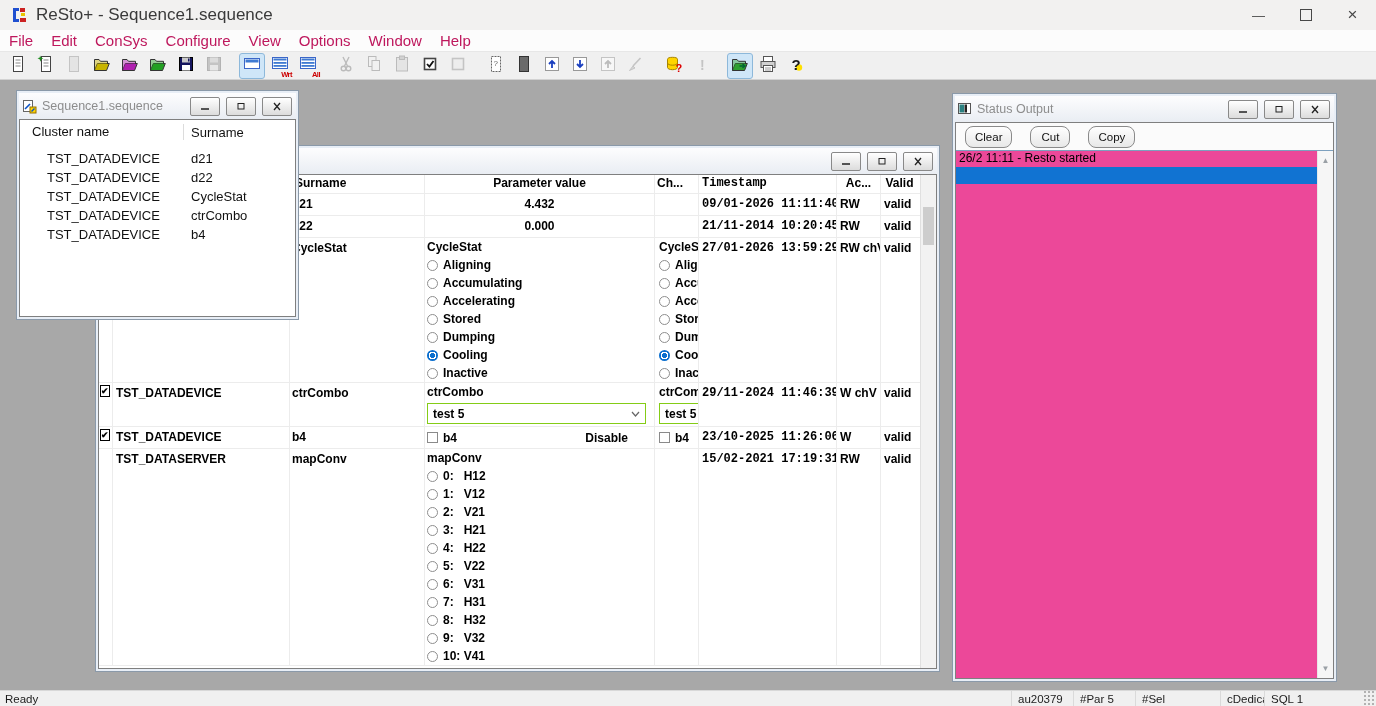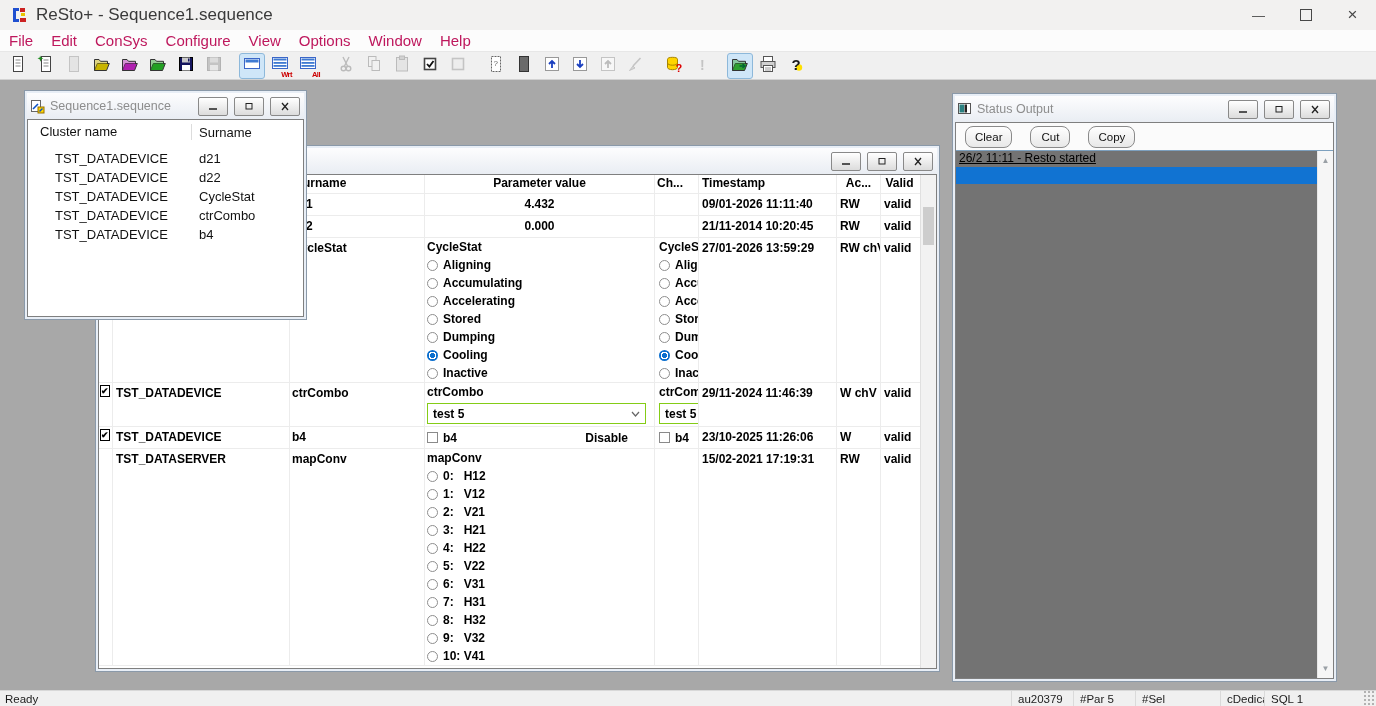--- a/index.html
+++ b/index.html
@@ -53,21 +53,21 @@
   
   .mtable{position:absolute;left:0;top:0;right:15px;bottom:0;font-weight:bold;font-size:12px;color:#000;}
   .mhead,.mrow{display:flex;border-bottom:1px solid #ececec;align-items:stretch;}
   .mcell{box-sizing:border-box;border-right:1px solid #ececec;overflow:hidden;
          white-space:nowrap;flex:0 0 auto;}
   .c-cb{width:14px;}
   .c-cluster{width:177px;padding-left:3px;}
   .c-surname{width:135px;padding-left:2px;}
   .c-param{width:230px;}
   .c-ch{width:44px;padding-left:2px;}
-  .c-ts{width:138px;padding-left:3px;}
+  .c-ts{width:138px;padding-left:3px;font-family:Liberation Mono, monospace;}
   .c-ac{width:44px;padding-left:3px;}
   .c-valid{width:37px;border-right:none;padding-left:3px;}
   .mhead{height:18px;line-height:17px;}
   .mhead .c-param,.mhead .c-valid,.mhead .c-ac{text-align:center;padding-left:0;}
   .mhead .c-surname{padding-left:5px;}
   .toptext{line-height:20px;}
   .mrow-simple{height:21px;}
   .num{text-align:center;line-height:20px;}
   .plabel{line-height:18px;padding-left:2px;}
   .opt{display:flex;align-items:center;height:18px;padding-left:2px;}
@@ -86,21 +86,21 @@
   .rowchk{width:12px;height:12px;border:1.5px solid #000;color:#000;font-size:9px;line-height:10px;
           text-align:center;margin-top:4px;margin-left:1px;box-sizing:border-box;font-weight:bold;}
   .vscroll{position:absolute;right:0;top:0;bottom:0;width:15px;background:#f2f2f2;border-left:1px solid #e0e0e0;}
   .vthumb{position:absolute;left:2px;right:2px;top:32px;height:38px;background:#cdcdcd;}
   
   .so-toolbar{height:27px;background:#fbfbfb;display:flex;align-items:center;gap:18px;
               padding-left:9px;border-bottom:1px solid #7da0be;}
   .so-btn{min-width:20px;height:20px;padding:0 9px;border:1px solid #8a8a8a;border-radius:8px;
           background:linear-gradient(#fefefe,#e8e8e8);font-size:11.5px;color:#111;
           display:flex;align-items:center;justify-content:center;}
-  .so-body{position:absolute;top:28px;left:0;right:0;bottom:0;background:#737373;text-decoration:underline;}
+  .so-body{position:absolute;top:28px;left:0;right:0;bottom:0;background:#ec4899;}
   .so-line{height:16px;font-size:12px;color:#000;padding-left:3px;white-space:nowrap;margin-right:15px;overflow:hidden;}
   .so-line.sel{height:17px;background:#1173d2;}
   .so-scroll{position:absolute;right:0;top:28px;bottom:0;width:15px;background:#f6f6f6;border-left:1px solid #e8e8e8;}
   .so-arrow{position:absolute;left:0;width:100%;text-align:center;font-size:8px;color:#9aa0a6;}
   
   .statusbar{position:absolute;bottom:0;left:0;width:100%;height:16px;background:#f0f0f0;
              border-top:1px solid #d8d8d8;display:flex;align-items:center;font-size:11.5px;
              color:#1c1c1c;box-sizing:border-box;}
   .sb-ready{padding-left:5px;flex:1;}
   .sb-panel{border-left:1px solid #dadada;height:100%;display:flex;align-items:center;
@@ -565,21 +565,21 @@
               <span class="mcell c-ac toptext">RW</span>
               <span class="mcell c-valid toptext">valid</span>
             </div>
           </div>
         <div class="vscroll">
           <div class="vthumb"></div>
         </div>
       </div>
     </div>
 
-    <div class="cwin" style="left:24px;top:10px;width:283px;height:230px;z-index:3;">
+    <div class="cwin" style="left:16px;top:10px;width:283px;height:230px;z-index:3;">
       <div class="ctitle">
         <span class="ticon">
           <svg width="15" height="15" viewBox="0 0 15 15">
             <rect x="1.5" y="1.5" width="9" height="11" fill="#fff" stroke="#666"></rect>
             <path d="M3 10l5-5" stroke="#0a52c8" stroke-width="1.6"></path>
             <rect x="8" y="8" width="6" height="6" fill="#ffd400" stroke="#946f00"></rect>
             <path d="M9.5 12.5l3-3" stroke="#0a52c8" stroke-width="1.4"></path>
           </svg>
         </span>
         <span class="ttext">Sequence1.sequence</span>

